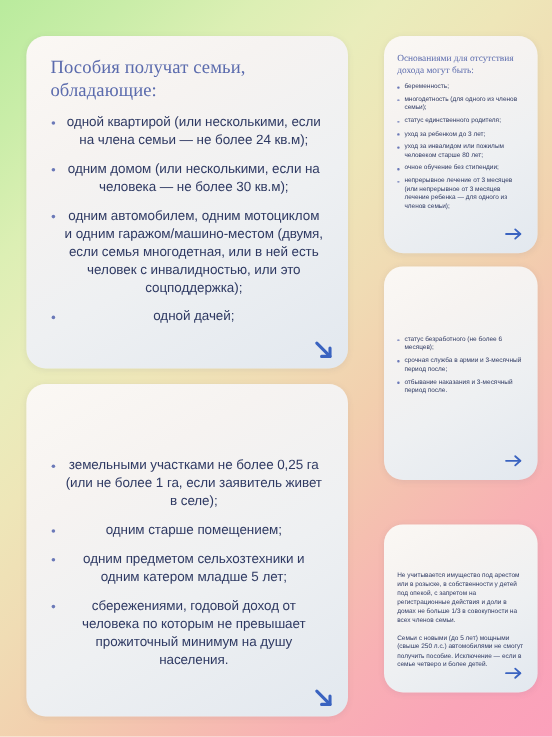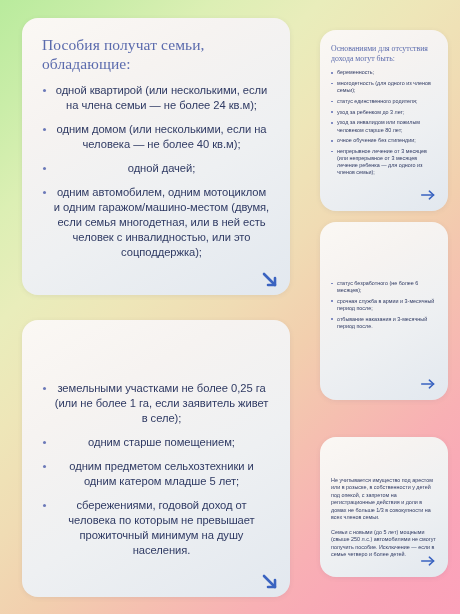--- a/index.html
+++ b/index.html
@@ -41,21 +41,21 @@
     border-radius: 16px;
     background: linear-gradient(150deg, #fbf8f4 0%, #f6f3f1 28%, #eef0f2 60%, #e2e8ef 100%);
     box-shadow: 0 1px 5px rgba(90, 90, 120, 0.10);
     overflow: hidden;
     box-sizing: border-box;
   }
 
   
   .card-left-1 {
     left: 22px;
-    top: 18px;
+    top: 30px;
     width: 268px;
     height: 277px;
     padding: 18px 20px 10px 20px;
   }
   .card-left-2 {
     left: 22px;
     top: 320px;
     width: 268px;
     height: 277px;
     padding: 32px 20px 10px 20px;
@@ -174,23 +174,23 @@
 </style>
 </head>
 <body>
 
 <div id="page">
 
   <div class="card card-left-1">
     <h1 class="card-title">Пособия получат семьи, обладающие:</h1>
     <ul class="bullets">
       <li>одной квартирой (или несколькими, если на члена семьи — не более 24 кв.м);</li>
-      <li>одним домом (или несколькими, если на человека — не более 40 кв.м);</li>
+      <li>одним домом (или несколькими, если на человека — не более 30 кв.м);</li>
+      <li>одним автомобилем, одним мотоциклом и одним гаражом/машино-местом (двумя, если семья многодетная, или в ней есть человек с инвалидностью, или это соцподдержка);</li>
       <li>одной дачей;</li>
-      <li>одним автомобилем, одним мотоциклом и одним гаражом/машино-местом (двумя, если семья многодетная, или в ней есть человек с инвалидностью, или это соцподдержка);</li>
     </ul>
     <svg class="corner-arrow" viewBox="0 0 22 22">
       <path d="M5 5 L16 16" stroke="#3a63c0" stroke-width="2.6" stroke-linecap="round" fill="none"></path>
       <path d="M16 16 L16 9 M16 16 L9 16" stroke="#3a63c0" stroke-width="2.6" stroke-linecap="round" fill="none"></path>
     </svg>
   </div>
 
   <div class="card card-left-2">
     <div class="left2-inner">
       <ul class="bullets">

